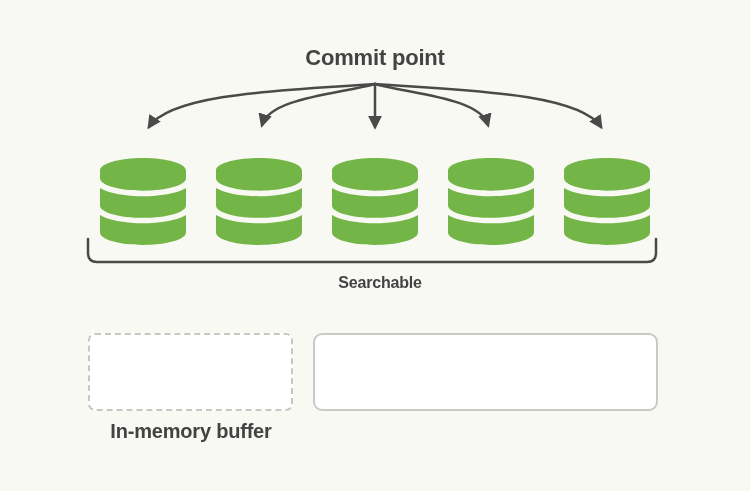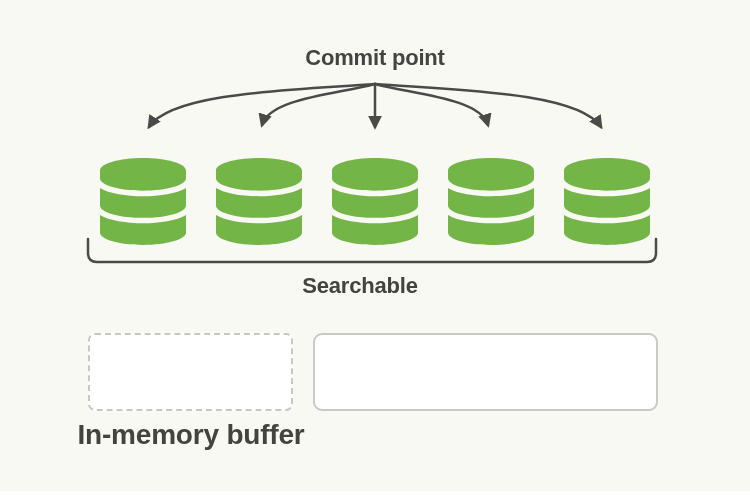--- a/index.html
+++ b/index.html
@@ -11,22 +11,22 @@
     position:relative;width:750px;height:491px;overflow:hidden;
     background:var(--bg);
     font-family:"Liberation Sans", sans-serif;
   }
   .label{
     position:absolute;font-weight:bold;color:var(--ink);
     white-space:nowrap;transform:translateX(-50%);line-height:1;
     letter-spacing:-0.2px;
   }
   .title{left:375px;top:47px;font-size:22px;}
-  .searchable{left:360px;top:275px;font-size:22px;}
-  .buffer-label{left:191px;top:421px;font-size:28px;}
+  .searchable{left:380px;top:275px;font-size:16px;}
+  .buffer-label{left:191px;top:421px;font-size:20px;}
   .translog-label{left:487px;top:421px;font-size:21px;}
   svg.overlay{position:absolute;left:0;top:0;display:block;}
   .cyl-row{
     position:absolute;left:0;top:158px;width:750px;
     display:flex;justify-content:center;gap:30px;
   }
   .db-icon{width:86px;height:87px;display:block;}
   .db-icon path{fill:var(--green);}
   .box{position:absolute;background:var(--boxfill);box-sizing:border-box;}
   .box-dashed{

